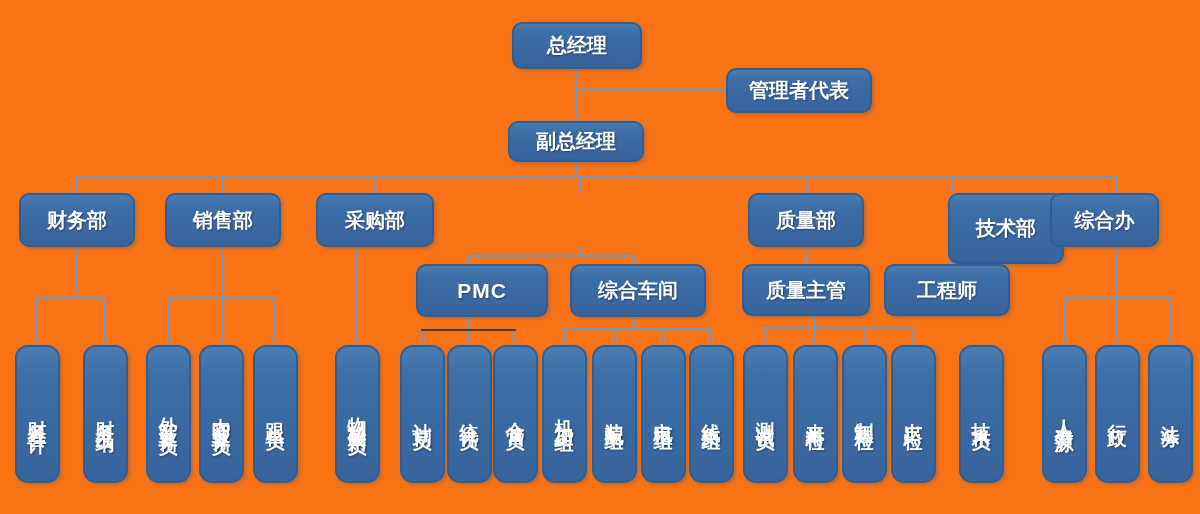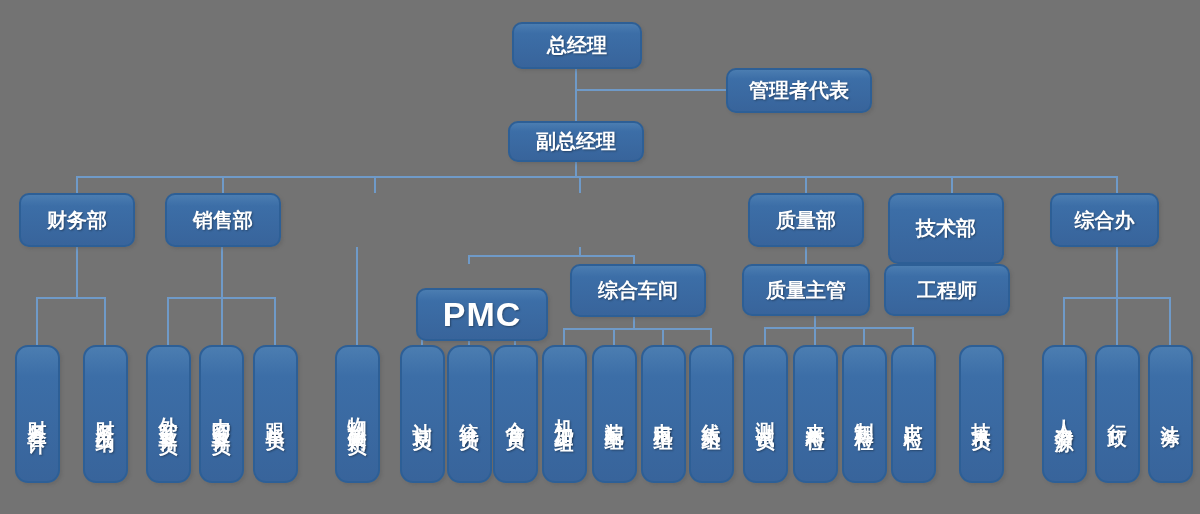--- a/index.html
+++ b/index.html
@@ -1,17 +1,17 @@
 <!DOCTYPE html>
 <html><head>
 <meta charset="utf-8">
 <style>
   html,body{margin:0;padding:0;background:#ffffff;}
   .canvas{
-    position:relative;width:1200px;height:514px;background:#737373;overflow:hidden;
+    position:relative;width:1200px;height:514px;background:#f97316;overflow:hidden;
     font-family:"Liberation Sans","DejaVu Sans",sans-serif;
   }
   .node{
     position:absolute;
     background:linear-gradient(180deg,#4b7db1 0%,#3c6ea7 22%,#38649b 100%);
     border:2px solid #2d5f96;
     border-radius:10px;
     box-sizing:border-box;
     color:#ffffff;
     display:flex;align-items:center;justify-content:center;
@@ -19,21 +19,21 @@
     text-shadow:1px 1px 2px rgba(0,0,0,0.35);
     box-shadow:2px 2px 3px rgba(90,90,90,0.35);
   }
   .vnode{border-radius:13px;font-size:19px;}
   .vnode .lbl{
     writing-mode:vertical-rl;
     text-orientation:upright;
     letter-spacing:5px;
     line-height:1;
   }
-  .latin{font-size:34px;letter-spacing:1px;margin-top:24px;}
+  .latin{font-size:21px;letter-spacing:1px;}
   .lv{position:absolute;width:2px;background:#6f9ac8;}
   .lh{position:absolute;height:2px;background:#6f9ac8;}
   .lh.dark{background:#3d3d3d;}
 </style>
 </head>
 <body>
 
 <div class="canvas">
 
   <div class="lv" style="left:575px;top:69px;height:52px"></div>
@@ -94,24 +94,27 @@
   <div class="node" style="left:508px;top:121px;width:136px;height:41px">
       <span class="lbl">副总经理</span>
     </div>
 
   <div class="node" style="left:19px;top:193px;width:116px;height:54px">
       <span class="lbl">财务部</span>
     </div>
   <div class="node" style="left:165px;top:193px;width:116px;height:54px">
       <span class="lbl">销售部</span>
     </div>
+  <div class="node" style="left:316px;top:193px;width:118px;height:54px">
+      <span class="lbl">采购部</span>
+    </div>
   <div class="node" style="left:748px;top:193px;width:116px;height:54px">
       <span class="lbl">质量部</span>
     </div>
-  <div class="node" style="left:888px;top:193px;width:116px;height:71px">
+  <div class="node" style="left:948px;top:193px;width:116px;height:71px">
       <span class="lbl">技术部</span>
     </div>
   <div class="node" style="left:1050px;top:193px;width:109px;height:54px">
       <span class="lbl">综合办</span>
     </div>
 
   <div class="node latin" style="left:416px;top:264px;width:132px;height:53px">
       <span class="lbl">PMC</span>
     </div>
   <div class="node" style="left:570px;top:264px;width:136px;height:53px">

